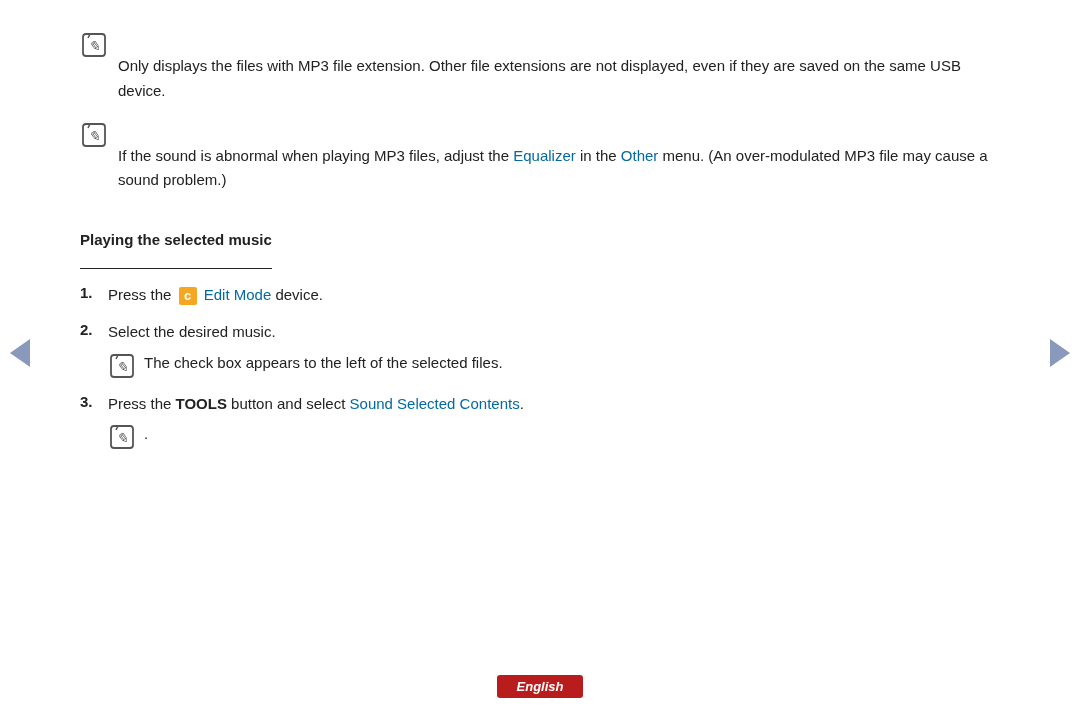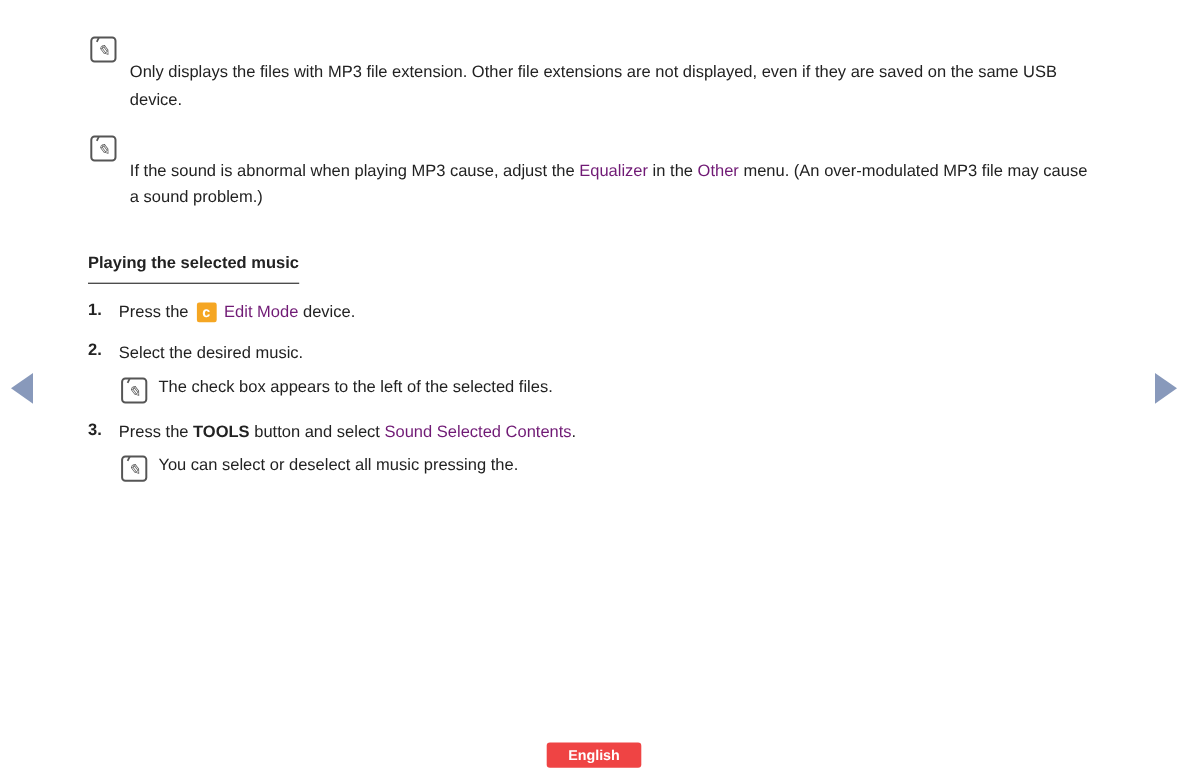--- a/index.html
+++ b/index.html
@@ -48,30 +48,30 @@
       height: 28px;
     }
 
     .note-text {
       flex: 1;
       line-height: 1.65;
       margin-top: 24px;
     }
 
     .link-blue {
-      color: #701a75;
+      color: #0369a1;
       text-decoration: none;
     }
 
     .section-heading {
       font-size: 15px;
       font-weight: bold;
       margin: 22px 0 14px 0;
       border-bottom: 1.5px solid #222;
-      padding-bottom: 9px;
+      padding-bottom: 20px;
       display: inline-block;
     }
 
     .steps-list {
       list-style: none;
       padding: 0;
       margin: 0;
     }
 
     .step-item {
@@ -161,26 +161,27 @@
       bottom: 0;
       left: 0;
       right: 0;
       height: 38px;
       display: flex;
       align-items: center;
       justify-content: center;
     }
 
     .language-badge {
-      background: #ef4444;
+      background: #b91c1c;
       color: #ffffff;
       font-size: 13px;
       font-weight: bold;
       padding: 4px 20px;
       border-radius: 3px;
+      font-style: italic;
     }
   </style>
 </head>
 <body>
 
 <div class="nav-arrow-left">
   <div class="arrow-shape-left"></div>
 </div>
 
 <div class="nav-arrow-right">
@@ -204,21 +205,21 @@
   
   <div class="note-item">
     <div class="note-icon">
       <svg viewBox="0 0 28 28" xmlns="http://www.w3.org/2000/svg">
         <rect x="3" y="3" width="22" height="22" rx="3" ry="3" fill="none" stroke="#555" stroke-width="1.8"></rect>
         <line x1="10" y1="3" x2="8" y2="7" stroke="#555" stroke-width="1.6"></line>
         <text x="14" y="20" text-anchor="middle" font-size="14" fill="#555" font-style="italic" font-family="serif">✎</text>
       </svg>
     </div>
     <div class="note-text">
-      <span>If the sound is abnormal when playing MP3 cause, adjust the </span><a class="link-blue">Equalizer</a><span> in the </span><a class="link-blue">Other</a><span> menu. (An over-modulated MP3 file may cause a sound problem.)</span>
+      <span>If the sound is abnormal when playing MP3 files, adjust the </span><a class="link-blue">Equalizer</a><span> in the </span><a class="link-blue">Other</a><span> menu. (An over-modulated MP3 file may cause a sound problem.)</span>
     </div>
   </div>
 
   
   <div class="section-heading">Playing the selected music</div>
 
   
   <ol class="steps-list">
 
     <li class="step-item">
@@ -250,21 +251,20 @@
       <div class="step-content">
         <span>Press the </span><strong>TOOLS</strong><span> button and select </span><a class="link-blue">Sound Selected Contents</a><span>.</span>
         <div class="step-note">
           <div class="note-icon" style="margin-right:8px; margin-top:1px;">
             <svg viewBox="0 0 28 28" xmlns="http://www.w3.org/2000/svg">
               <rect x="3" y="3" width="22" height="22" rx="3" ry="3" fill="none" stroke="#555" stroke-width="1.8"></rect>
               <line x1="10" y1="3" x2="8" y2="7" stroke="#555" stroke-width="1.6"></line>
               <text x="14" y="20" text-anchor="middle" font-size="14" fill="#555" font-style="italic" font-family="serif">✎</text>
             </svg>
           </div>
-          <span>You can select or deselect all music pressing the </span>
             <span>.</span>
         </div>
       </div>
     </li>
 
   </ol>
 
 </div>
 
 <div class="bottom-bar">

